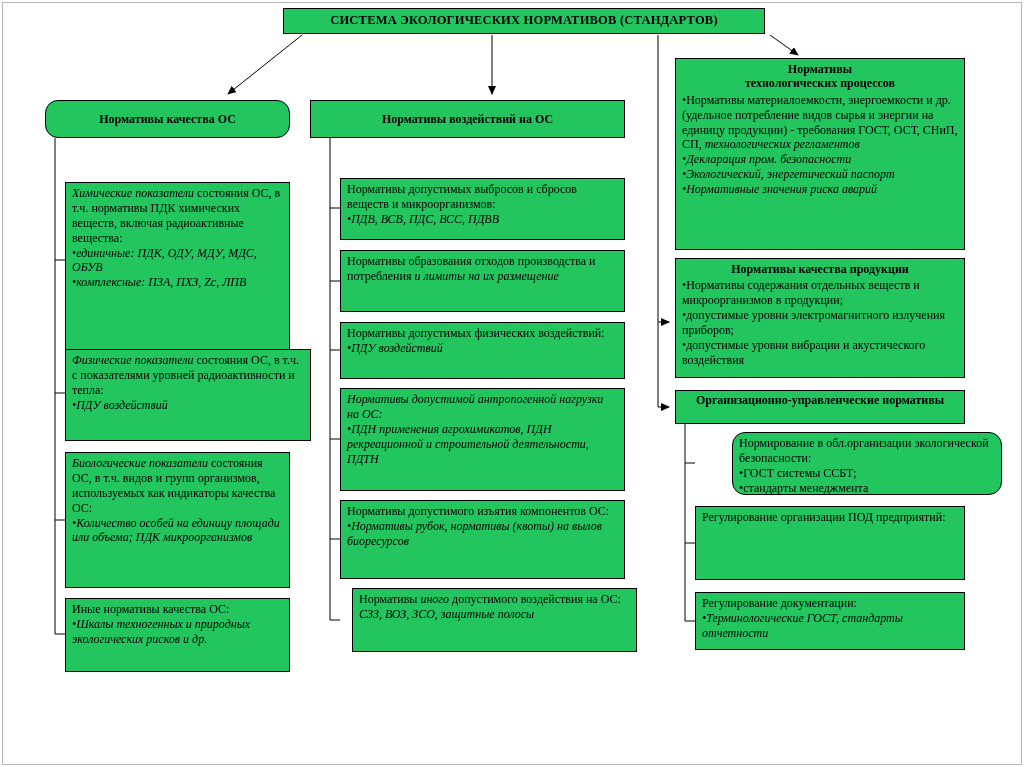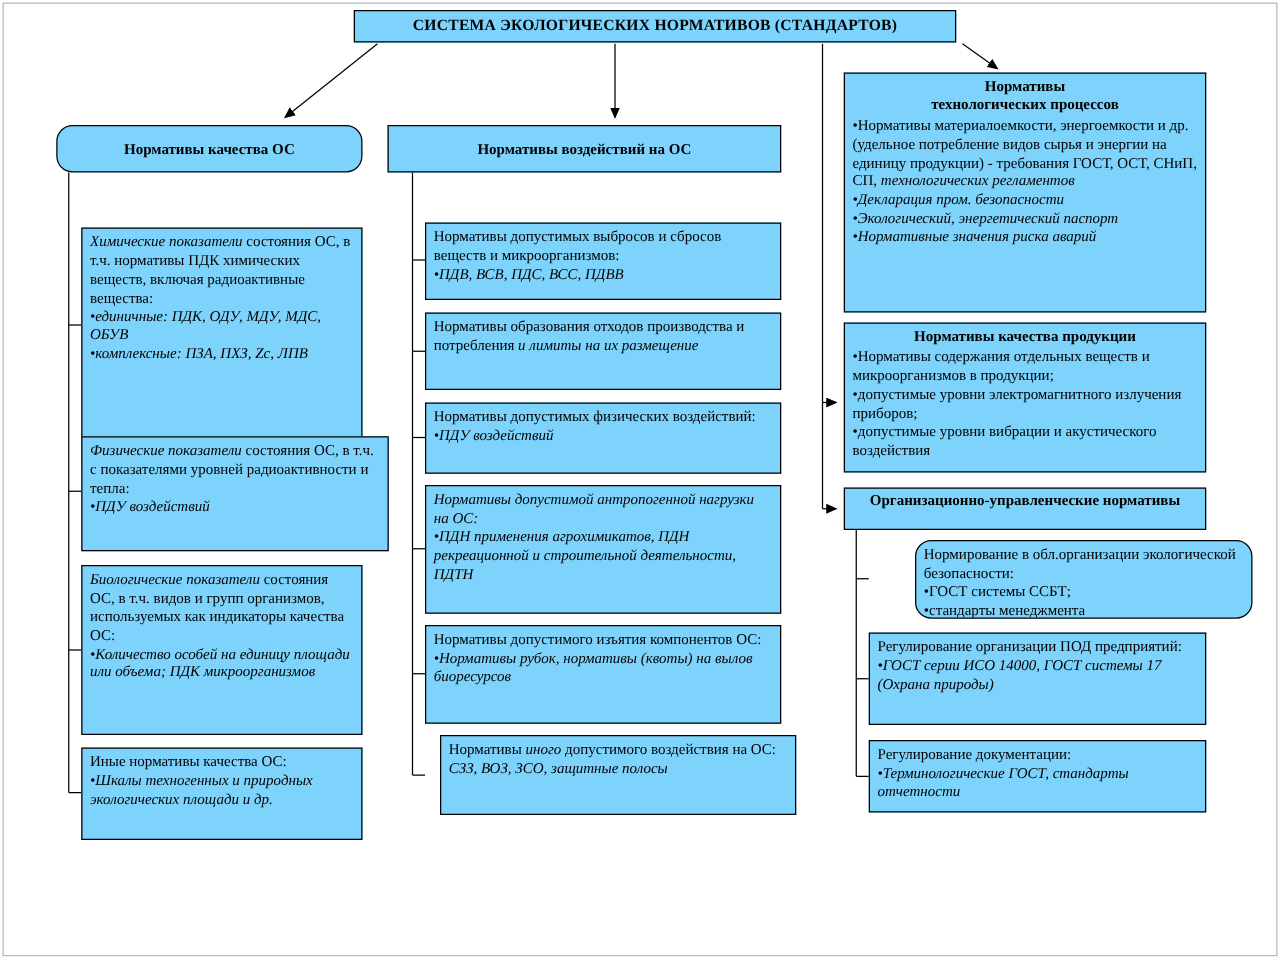--- a/index.html
+++ b/index.html
@@ -4,21 +4,21 @@
 <style>
   html,body{margin:0;padding:0;}
   body{
     width:1024px;height:767px;position:relative;background:#ffffff;
     font-family:"Liberation Serif","DejaVu Serif",serif;color:#000;
     overflow:hidden;
   }
   .frame{position:absolute;inset:2px;border:1px solid #b8b8b8;pointer-events:none;}
   svg.connectors{position:absolute;left:0;top:0;pointer-events:none;}
   .box{
-    position:absolute;border:1px solid #000;background:#7dd3fc;
+    position:absolute;border:1px solid #000;background:#22c55e;
     padding:3px 6px;font-size:12px;line-height:1.24;box-sizing:border-box;
     overflow:hidden;
   }
   .header-box{
     display:flex;align-items:center;justify-content:center;text-align:center;
     font-weight:bold;font-size:12px;
   }
   .title-box{
     display:flex;align-items:center;justify-content:center;text-align:center;
     font-weight:bold;font-size:12.5px;letter-spacing:.2px;
@@ -115,21 +115,21 @@
 <div id="lc1" class="box">
     <div class="para"><span class="it">Физические показатели</span><span> состояния ОС, в т.ч. с показателями уровней радиоактивности и тепла:</span></div>
     <div class="para"><span class="it">•ПДУ воздействий</span></div>
   </div>
 <div id="lc2" class="box">
     <div class="para"><span class="it">Биологические показатели</span><span> состояния ОС, в т.ч. видов и групп организмов, используемых как индикаторы качества ОС:</span></div>
     <div class="para"><span class="it">•Количество особей на единицу площади или объема; ПДК микроорганизмов</span></div>
   </div>
 <div id="lc3" class="box">
     <div class="para"><span>Иные нормативы качества ОС:</span></div>
-    <div class="para"><span class="it">•Шкалы техногенных и природных экологических площади и др.</span></div>
+    <div class="para"><span class="it">•Шкалы техногенных и природных экологических рисков и др.</span></div>
   </div>
 
 <div id="cc0" class="box">
     <div class="para"><span>Нормативы допустимых выбросов и сбросов веществ и микроорганизмов:</span></div>
     <div class="para"><span class="it">•ПДВ, ВСВ, ПДС, ВСС, ПДВВ</span></div>
   </div>
 <div id="cc1" class="box">
     <div class="para"><span>Нормативы образования отходов производства и потребления </span><span class="it">и лимиты на их размещение</span></div>
   </div>
 <div id="cc2" class="box">
@@ -167,18 +167,17 @@
   <div class="box-header">Организационно-управленческие нормативы</div>
 </div>
 
 <div id="rc0" class="box">
     <div class="para"><span>Нормирование в обл.организации экологической безопасности:</span></div>
     <div class="para"><span>•ГОСТ системы ССБТ;</span></div>
     <div class="para"><span>•стандарты менеджмента</span></div>
   </div>
 <div id="rc1" class="box">
     <div class="para"><span>Регулирование организации ПОД предприятий:</span></div>
-    <div class="para"><span class="it">•ГОСТ серии ИСО 14000, ГОСТ системы 17 (Охрана природы)</span></div>
   </div>
 <div id="rc2" class="box">
     <div class="para"><span>Регулирование документации:</span></div>
     <div class="para"><span class="it">•Терминологические ГОСТ, стандарты отчетности</span></div>
   </div>
 
 </body></html>

